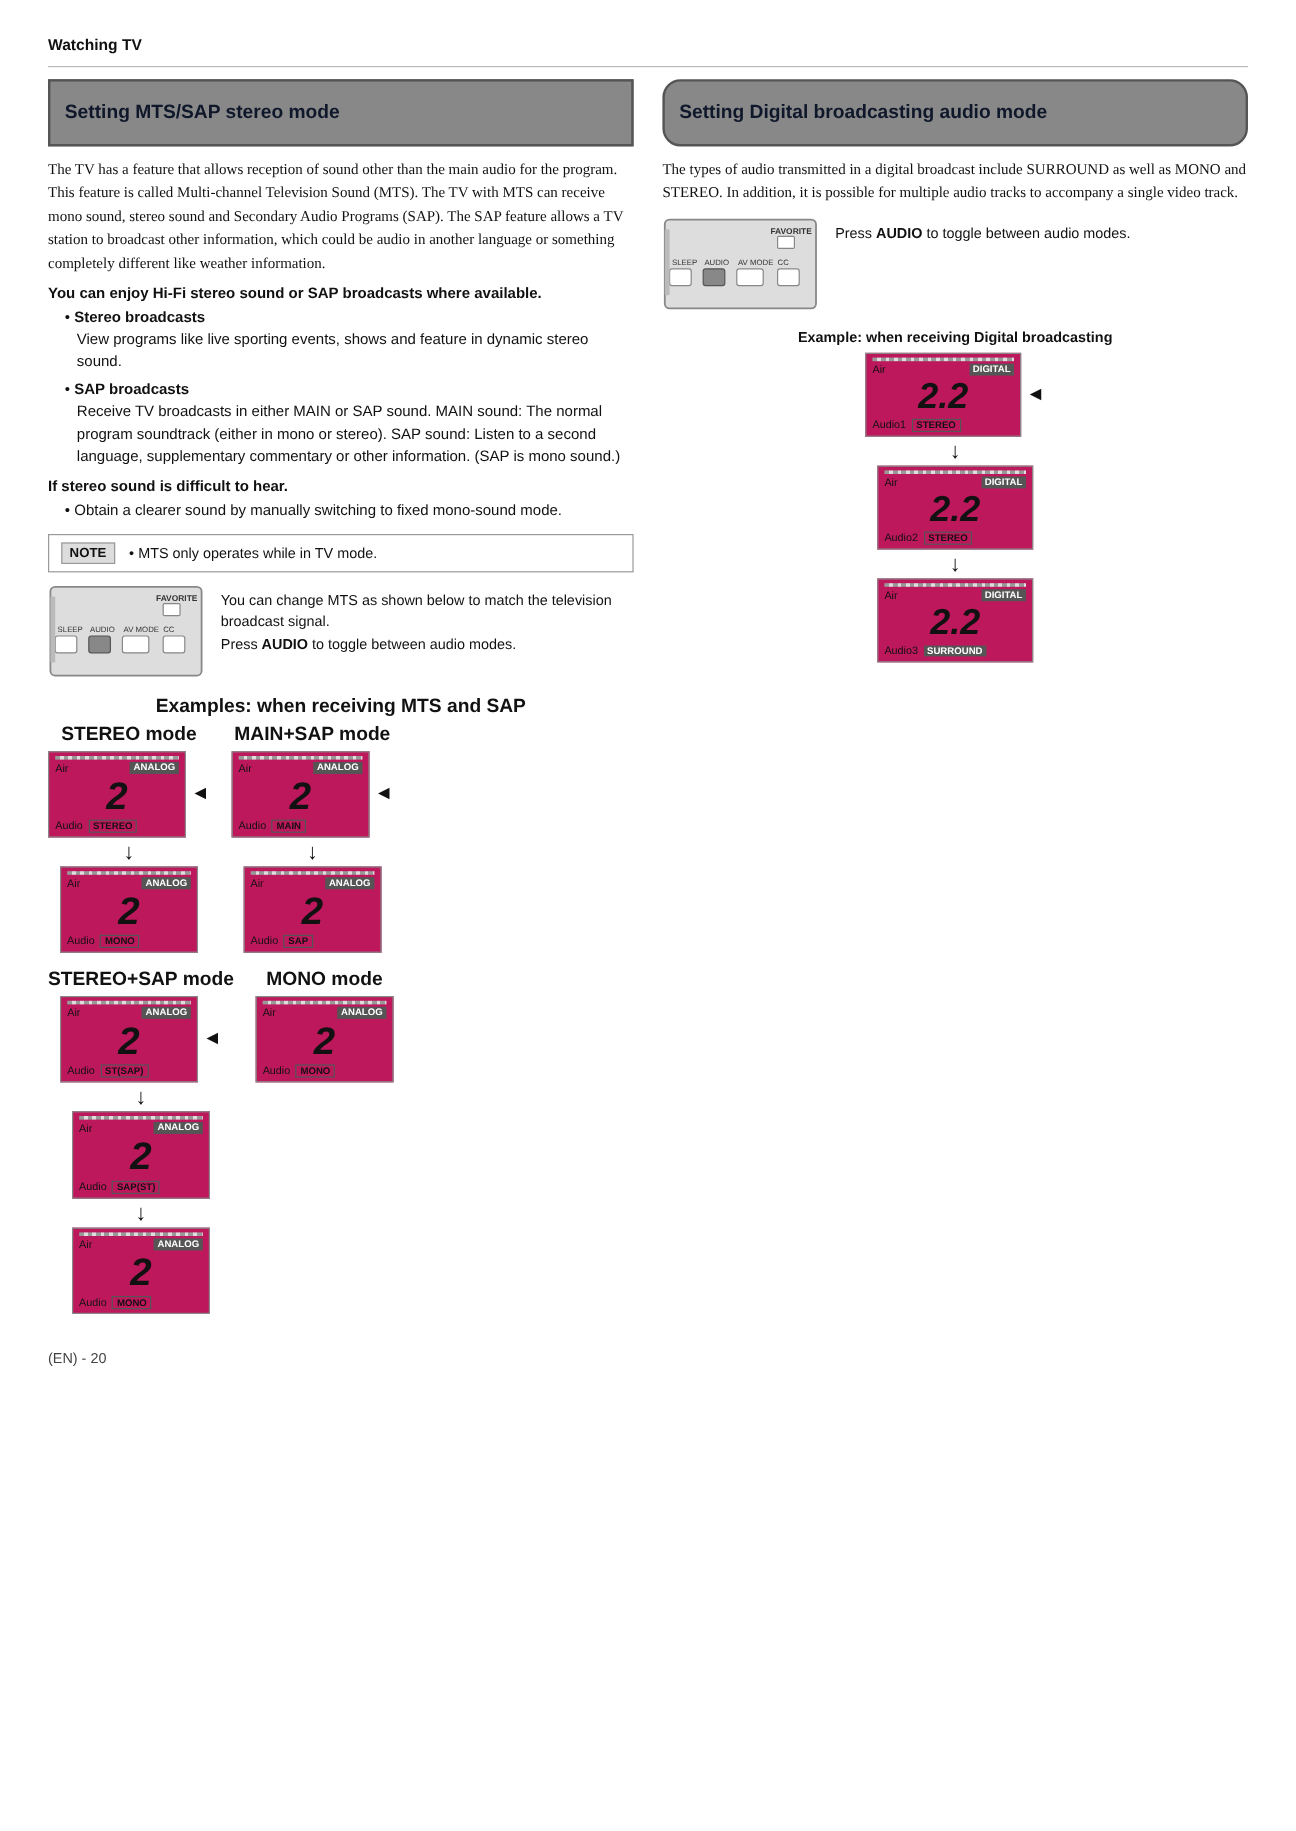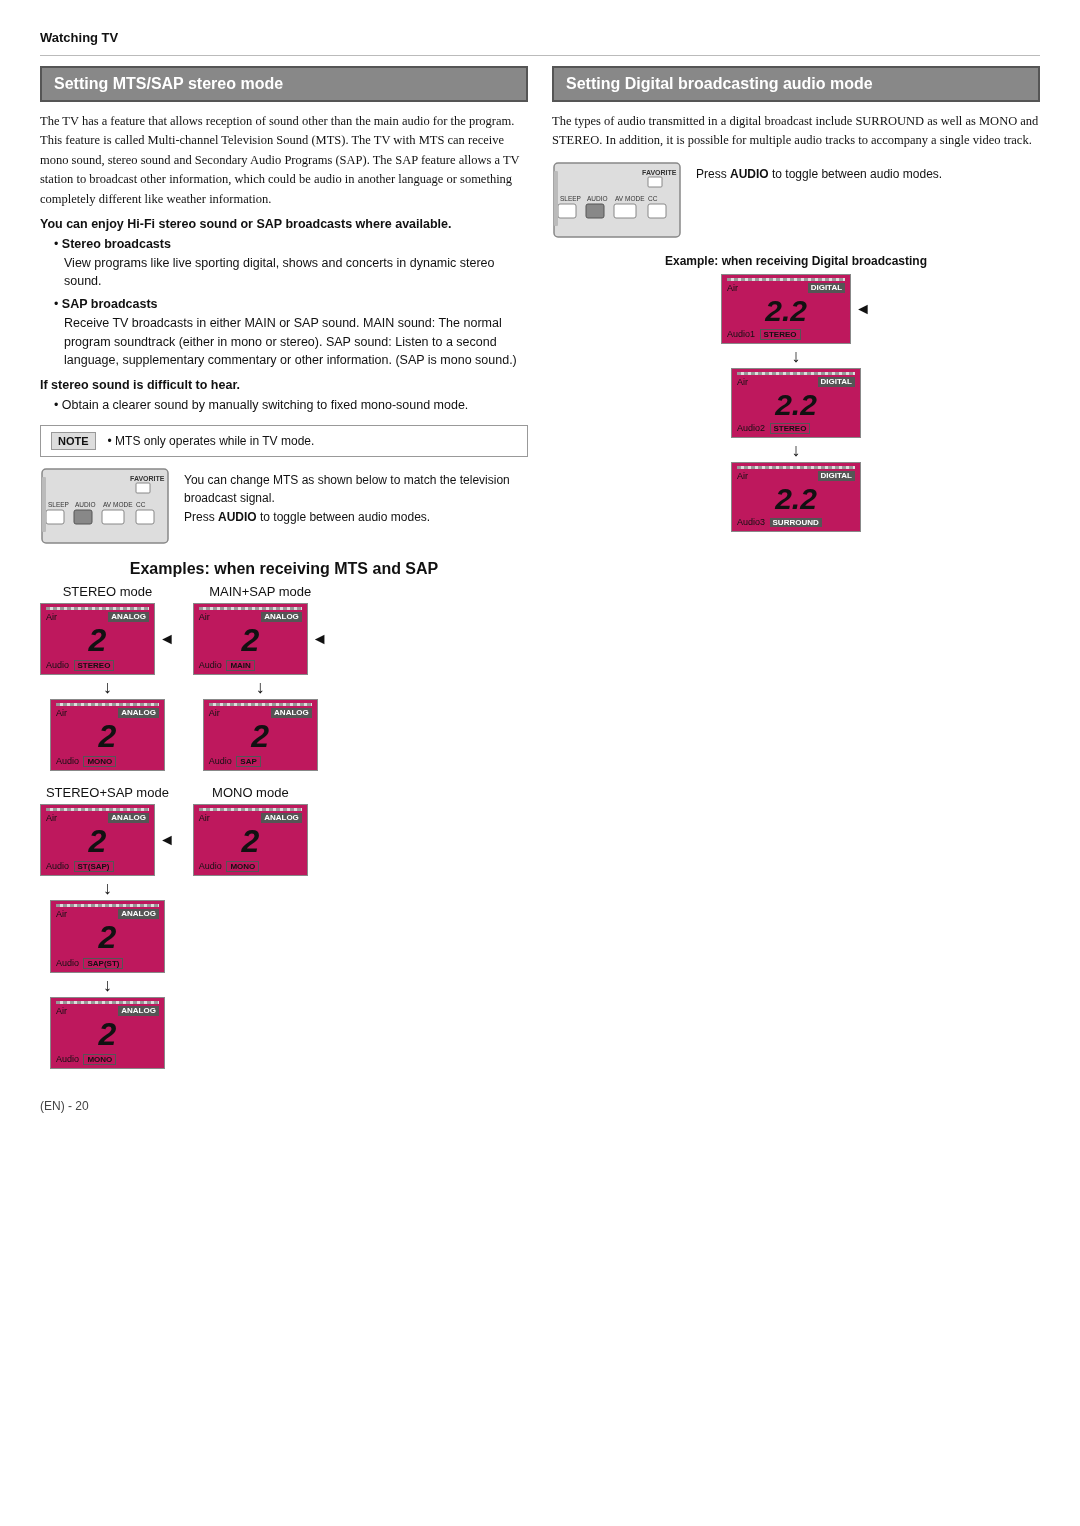--- a/index.html
+++ b/index.html
@@ -31,29 +31,30 @@
     .left-col {
       flex: 1 1 0;
       min-width: 0;
     }
     .right-col {
       flex: 1 1 0;
       min-width: 0;
     }
     .section-title {
       background: #888;
-      color: #ffffff;
+      color: #0f172a;
       font-size: 16px;
       font-weight: bold;
-      padding: 7px 12px;
+      padding: 17px 12px;
       margin-bottom: 10px;
       border: 2px solid #555;
     }
     .section-title.right {
       background: #888;
+      border-radius: 15px;
     }
     .body-text {
       font-size: 12.5px;
       line-height: 1.55;
       margin-bottom: 8px;
       color: #111;
       font-family: Liberation Serif, serif;
     }
     .subheading {
       font-weight: bold;
@@ -146,22 +147,22 @@
       display: flex;
       gap: 18px;
       justify-content: flex-start;
     }
     .example-col {
       display: flex;
       flex-direction: column;
       align-items: center;
     }
     .example-mode-label {
-      font-size: 13px;
-      font-weight: normal;
+      font-size: 16px;
+      font-weight: bold;
       margin-bottom: 4px;
       text-align: center;
     }
     .page-footer {
       margin-top: 30px;
       font-size: 12px;
       color: #444;
     }
     .digital-example-label {
       font-size: 12px;
@@ -231,21 +232,21 @@
       <div class="body-text">
         <span>The TV has a feature that allows reception of sound other than the main audio for the program. This feature is called Multi-channel Television Sound (MTS). The TV with MTS can receive mono sound, stereo sound and Secondary Audio Programs (SAP). The SAP feature allows a TV station to broadcast other information, which could be audio in another language or something completely different like weather information.</span>
       </div>
 
       <div class="subheading">
         <span>You can enjoy Hi-Fi stereo sound or SAP broadcasts where available.</span>
       </div>
 
       <div class="bullet-item">
         • <strong>Stereo broadcasts</strong><br>
-        <span style="margin-left:10px;display:inline-block;">View programs like live sporting digital, shows and concerts in dynamic stereo sound.</span>
+        <span style="margin-left:10px;display:inline-block;">View programs like live sporting events, shows and feature in dynamic stereo sound.</span>
       </div>
 
       <div class="bullet-item">
         • <strong>SAP broadcasts</strong><br>
         <span style="margin-left:10px;display:inline-block;white-space:pre-line;">Receive TV broadcasts in either MAIN or SAP sound. MAIN sound: The normal program soundtrack (either in mono or stereo). SAP sound: Listen to a second language, supplementary commentary or other information. (SAP is mono sound.)</span>
       </div>
 
       <div class="subheading">
         <span>If stereo sound is difficult to hear.</span>
       </div>

